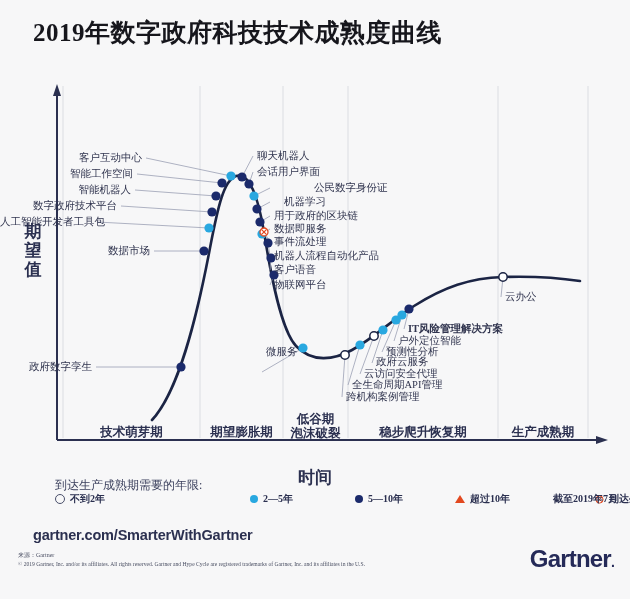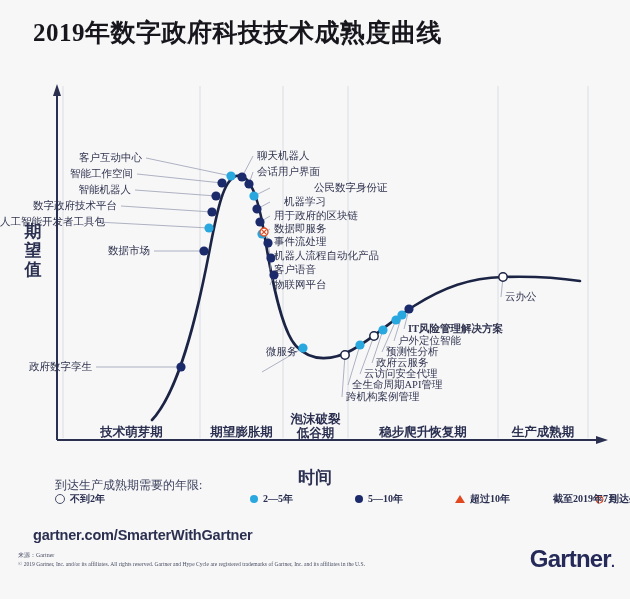--- a/index.html
+++ b/index.html
@@ -288,22 +288,22 @@
   <div class="axis-xlabel">时间</div>
 
   <div id="phases">
       <div class="phase" style="left: 61.5px; width: 140px; top: 425px;">
         <div>技术萌芽期</div>
       </div>
       <div class="phase" style="left: 171.5px; width: 140px; top: 425px;">
         <div>期望膨胀期</div>
       </div>
       <div class="phase" style="left: 245.5px; width: 140px; top: 412px;">
+        <div>低谷期</div>
         <div>泡沫破裂</div>
-        <div>低谷期</div>
       </div>
       <div class="phase" style="left: 353px; width: 140px; top: 425px;">
         <div>稳步爬升恢复期</div>
       </div>
       <div class="phase" style="left: 473px; width: 140px; top: 425px;">
         <div>生产成熟期</div>
       </div>
     </div>
 
   <div id="plabels">
@@ -321,21 +321,21 @@
       <div class="plabel" style="top: 210px; left: 274px;">用于政府的区块链</div>
       <div class="plabel" style="top: 223px; left: 274px;">数据即服务</div>
       <div class="plabel" style="top: 236px; left: 274px;">事件流处理</div>
       <div class="plabel" style="top: 250px; left: 274px;">机器人流程自动化产品</div>
       <div class="plabel" style="top: 264px; left: 274px;">客户语音</div>
       <div class="plabel" style="top: 279px; left: 274px;">物联网平台</div>
       <div class="plabel" style="top: 346px; left: 266px;">微服务</div>
       <div class="plabel" style="top: 391px; left: 346px;">跨机构案例管理</div>
       <div class="plabel" style="top: 379px; left: 352px;">全生命周期API管理</div>
       <div class="plabel" style="top: 368px; left: 364px;">云访问安全代理</div>
-      <div class="plabel" style="top: 357px; left: 376px;">政府云服务</div>
+      <div class="plabel" style="top: 357px; left: 376px; font-family: Liberation Mono, monospace;">政府云服务</div>
       <div class="plabel" style="top: 346px; left: 386px;">预测性分析</div>
       <div class="plabel" style="top: 335px; left: 398px;">户外定位智能</div>
       <div class="plabel bold" style="top: 323px; left: 408px;">IT风险管理解决方案</div>
       <div class="plabel" style="top: 291px; left: 505px;">云办公</div>
     </div>
 
   <div class="legend-title">到达生产成熟期需要的年限:</div>
   <div class="legend-row" id="legend-row">
       <div class="lgi" style="left: 0px;">
         <span class="sw-open"></span>

